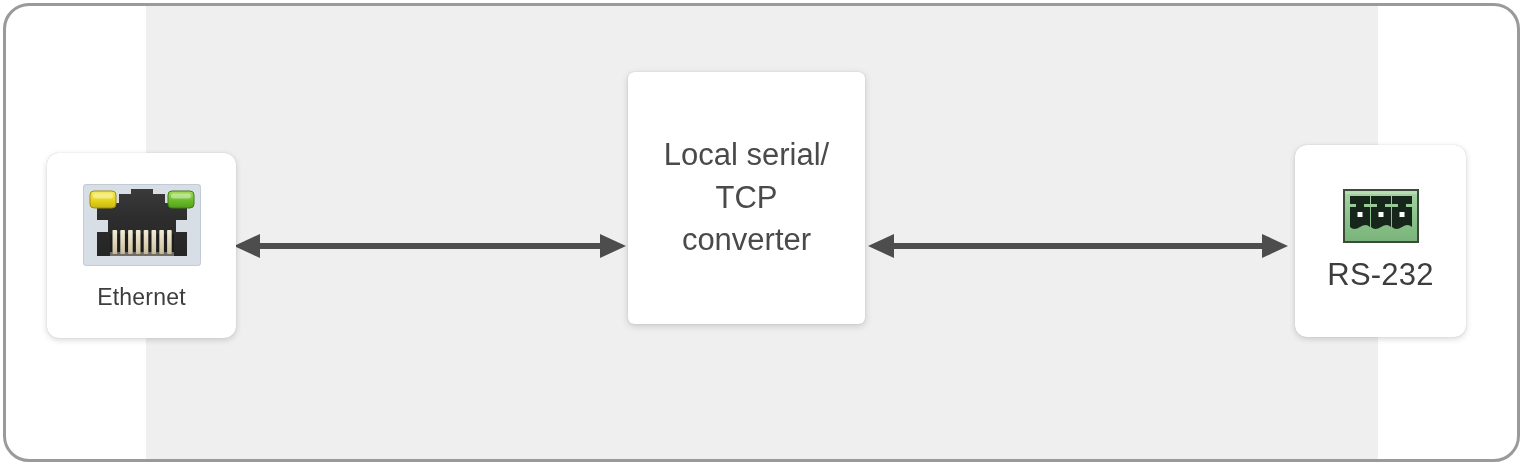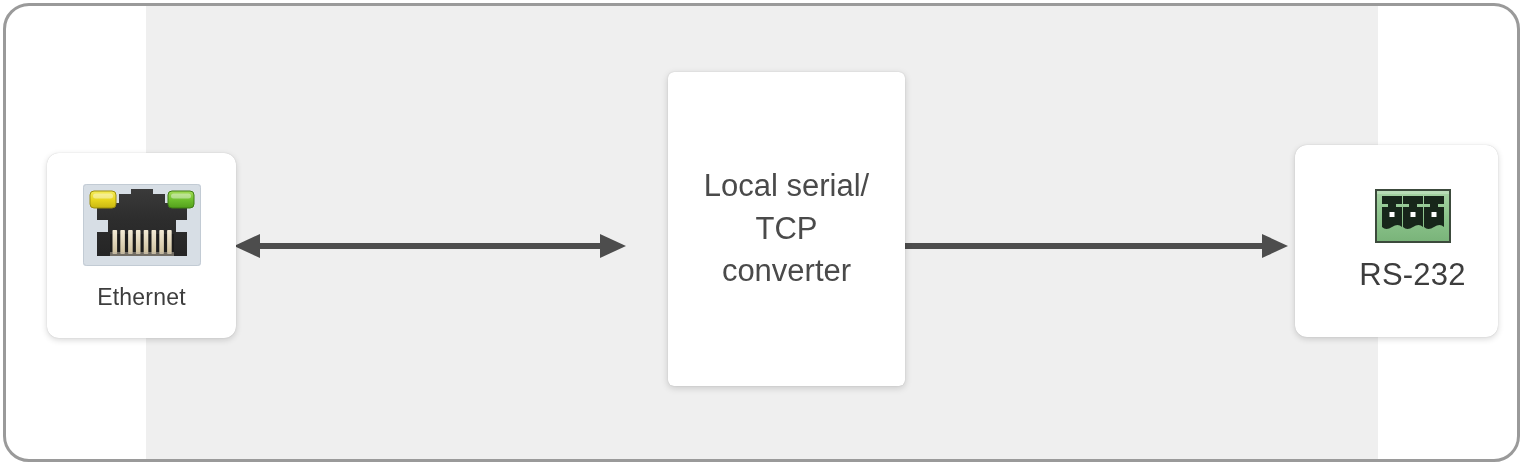--- a/index.html
+++ b/index.html
@@ -103,21 +103,20 @@
     margin-top: 14px;
     letter-spacing: 0.2px;
   }
 
   
   #card-rs232 {
     left: 1289px;
     top: 139px;
     width: 171px;
     height: 192px;
-    padding-left: 32px;
   }
   #card-rs232 .card-label {
     font-size: 31px;
     color: #3d3d3d;
     margin-top: 14px;
     letter-spacing: 0.2px;
   }
 
   
   .rj45 {
@@ -132,28 +131,27 @@
     height: 54px;
     position: relative;
   }
 
   
   #center-box {
     position: absolute;
     left: 622px;
     top: 66px;
     width: 237px;
-    height: 314px;
+    height: 252px;
     background: #ffffff;
     border-radius: 6px;
     box-shadow: 0 2px 7px rgba(0,0,0,0.17), 0 0 1px rgba(0,0,0,0.22);
     display: flex;
     align-items: center;
     justify-content: center;
-    margin-left: 40px;
   }
   #center-box .box-text {
     text-align: center;
     font-size: 31px;
     line-height: 1.38;
     color: #4a4a4a;
     white-space: pre-line;
     padding: 0 10px;
   }
 </style>

